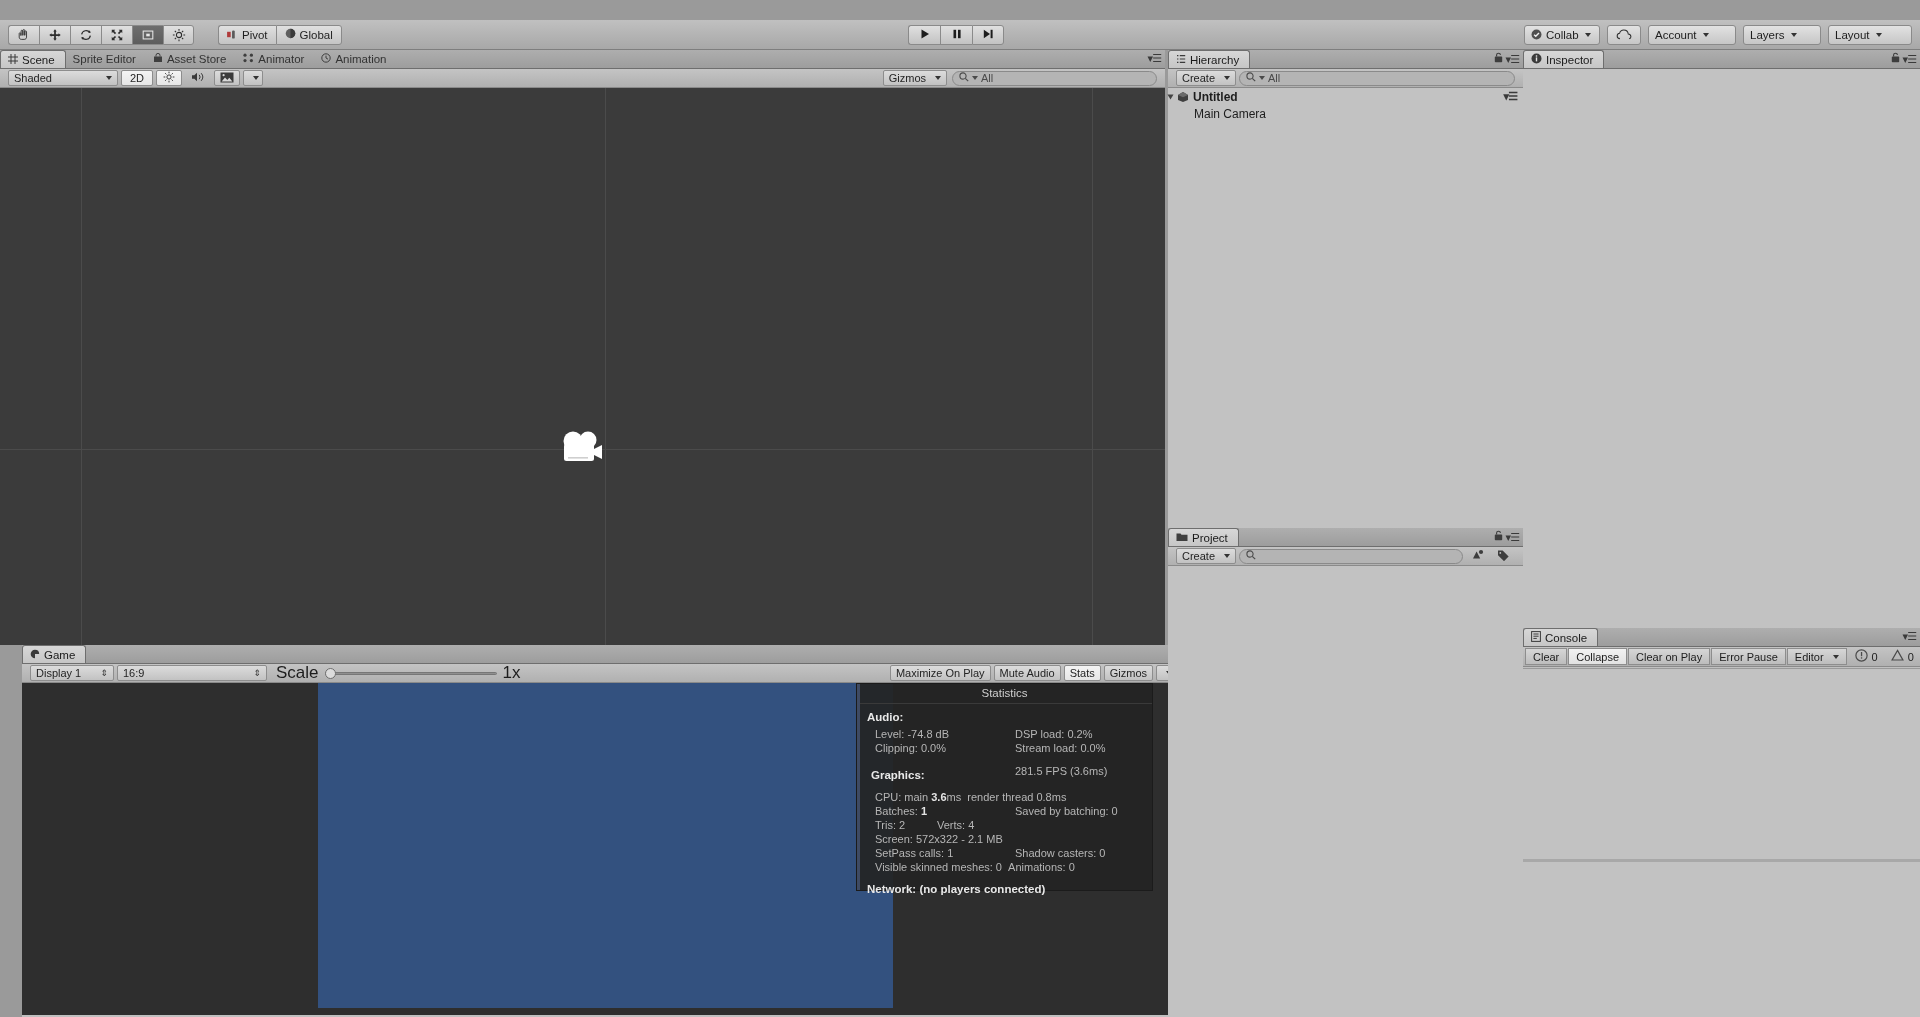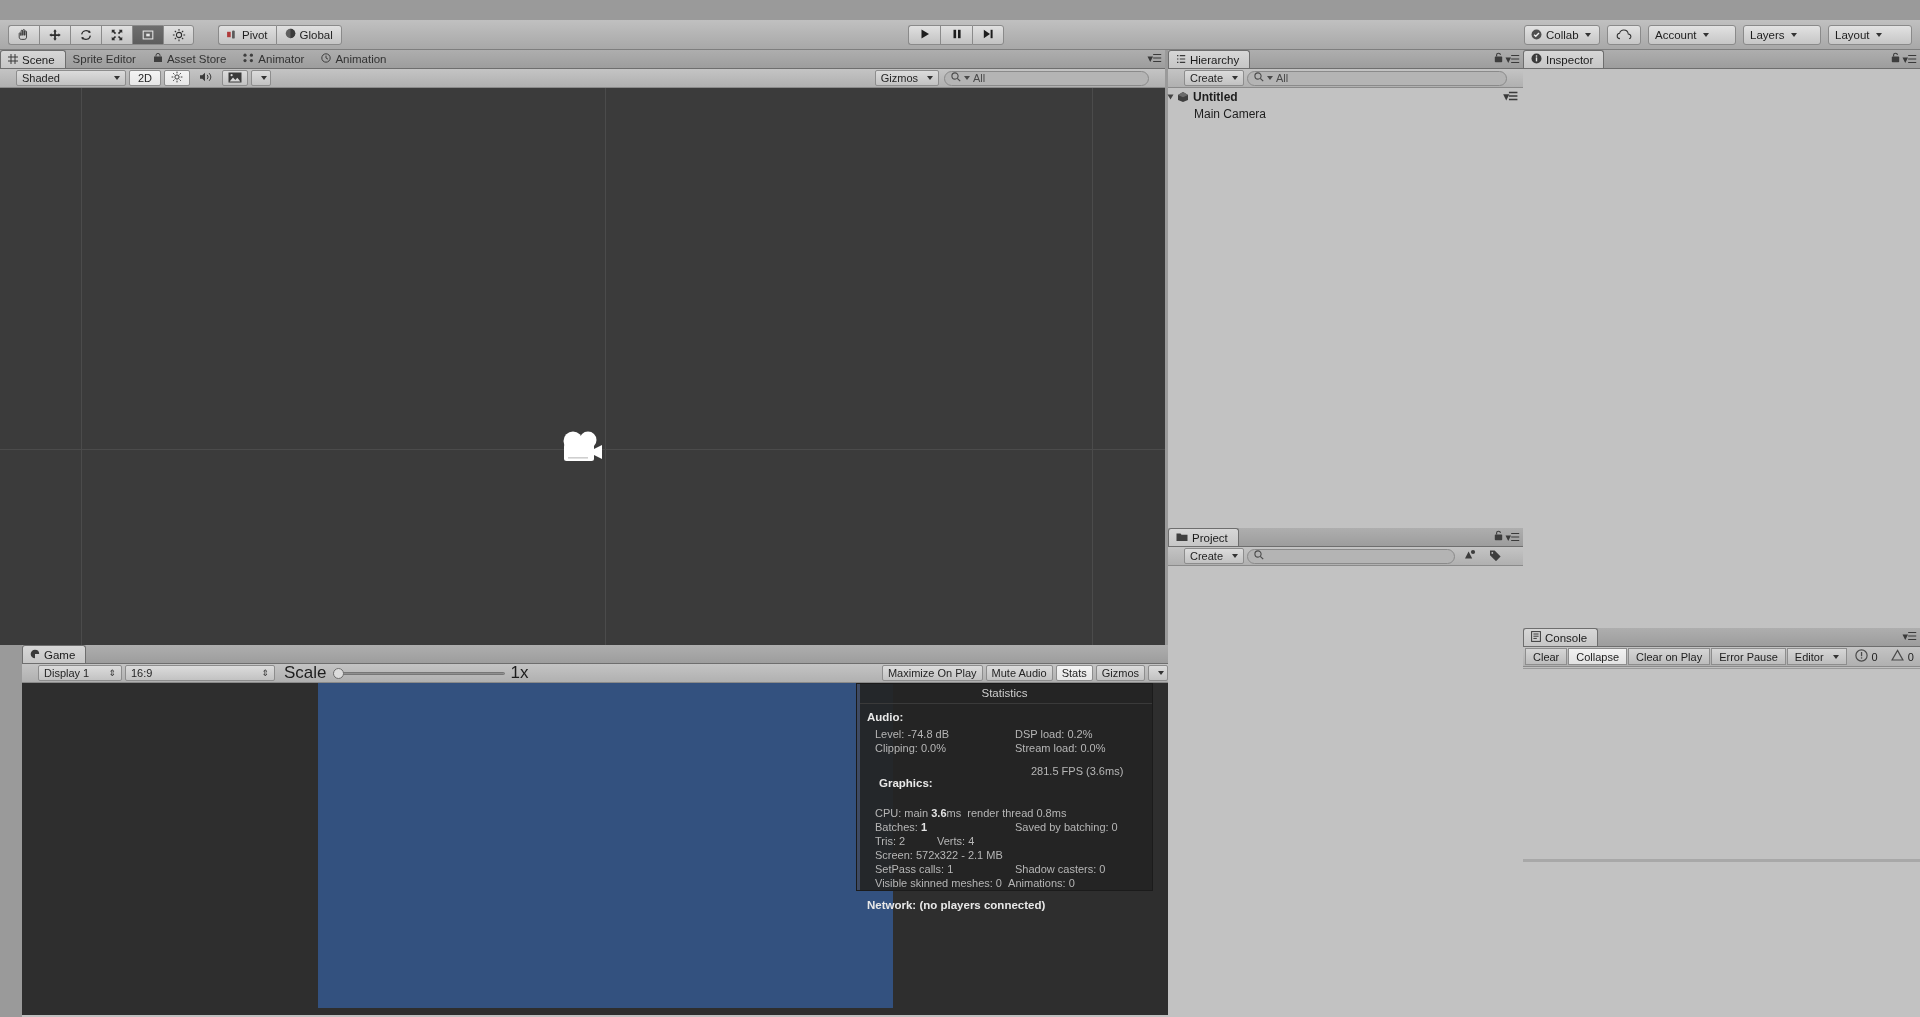--- a/index.html
+++ b/index.html
@@ -89,21 +89,21 @@
   .tab.active {
     background: linear-gradient(#d7d7d7, #c6c6c6);
     border: 1px solid #6e6e6e; border-bottom: none;
     border-radius: 3px 3px 0 0; color: #1a1a1a; text-align: right;
   }
   .tab-opts { position: absolute; right: 4px; top: 2px; display: flex; align-items: center; gap: 3px; }
 
   .subbar {
     height: 19px; background: linear-gradient(#c4c4c4, #b0b0b0);
     border-bottom: 1px solid #8a8a8a;
-    display: flex; align-items: center; padding: 0 16px; gap: 3px;
+    display: flex; align-items: center; padding: 0 8px; gap: 3px;
   }
   .sb-btn {
     height: 16px; display: flex; align-items: center; gap: 3px;
     padding: 0 5px; font-size: 11px; color: #242424;
     background: linear-gradient(#dcdcdc, #c2c2c2);
     border: 1px solid #8d8d8d; border-radius: 2px; cursor: pointer; white-space: nowrap;
   }
   .sb-btn.flat { background: none; border: 1px solid transparent; }
   .sb-btn.pressed { background: linear-gradient(#f4f4f4, #e6e6e6); }
   .search {
@@ -507,21 +507,21 @@
       <div class="s-row s-indent">
         <span class="s-col1"><span>Clipping:</span>
         <span>0.0%</span></span>
         <span><span>Stream load:</span>
         <span>0.0%</span></span>
       </div>
 
       <div class="s-gap"></div>
 
       <div class="s-row">
-        <span class="s-col1 s-head" style="margin:12px">Graphics:</span>
+        <span class="s-col1 s-head" style="margin:4px">Graphics:</span>
         <span>281.5 FPS (3.6ms)</span>
       </div>
       <div class="s-row s-indent" style="margin-top:4px">
         <span>CPU: main</span>
         <span>&nbsp;</span>
         <span class="s-b">3.6</span>
         <span>ms</span>
         <span>&nbsp;&nbsp;</span>
         <span>render thread 0.8ms</span>
       </div>

